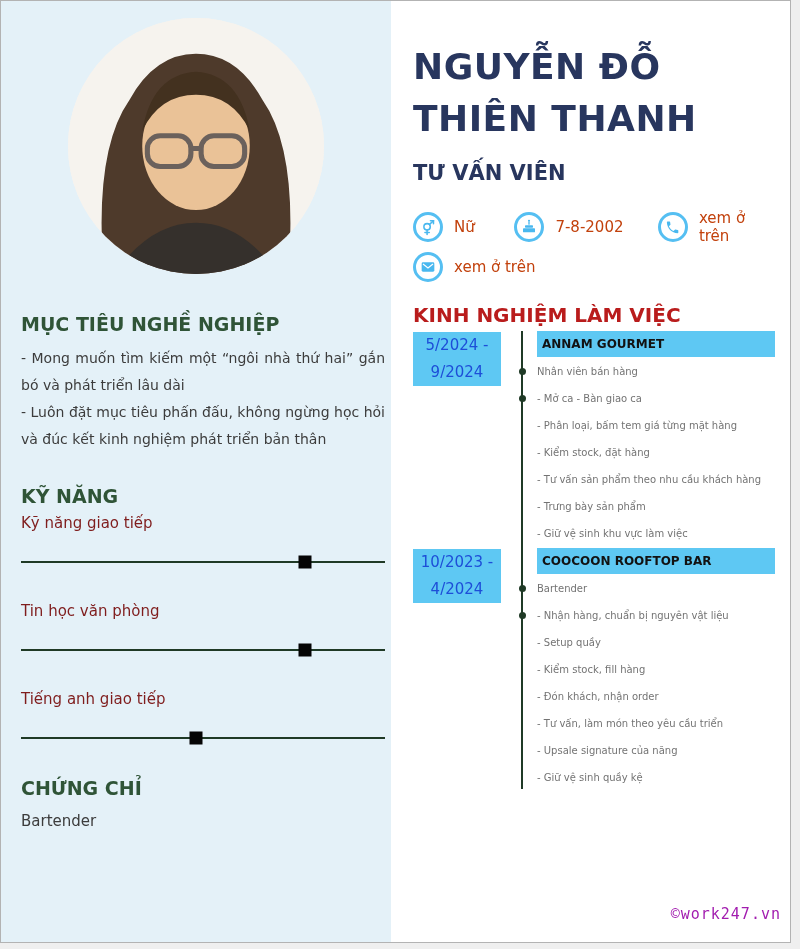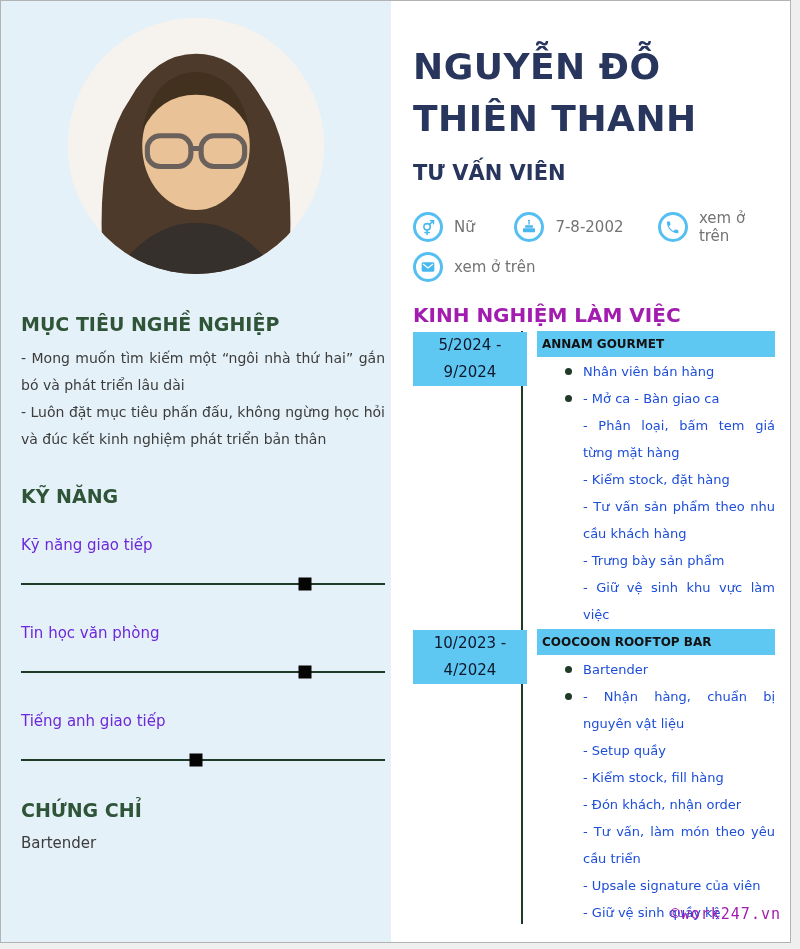--- a/index.html
+++ b/index.html
@@ -29,21 +29,21 @@
     color:#2f5437; font-size:19px; font-weight:bold;
     line-height:24px; margin:0;
   }
   .objective-heading { margin-top:38px; }
   .objective-text { margin-top:9px; }
   .objective-text p {
     margin:0; font-size:14px; line-height:27px;
     color:#3c3c3c; text-align:justify;
   }
   .skills-heading { margin-top:31px; }
-  .skill-label { margin-top:26px; font-size:15px; color:#6d28d9; line-height:22px; }
+  .skill-label { margin-top:4px; font-size:15px; color:#7f1d1d; line-height:22px; }
   .skill-track {
     position:relative; height:2px; background:#1f3a26;
     margin-top:27px; margin-bottom:37px;
   }
   .skill-handle {
     position:absolute; top:50%; width:13px; height:13px;
     background:#050505; transform:translate(-50%,-50%);
   }
   .certs-heading { margin-top:9px; }
   .cert-item { margin-top:12px; font-size:15px; color:#3c3c3c; }
@@ -53,56 +53,56 @@
   .name {
     margin:0; font-size:36px; font-weight:700;
     color:#28365e; line-height:52px; letter-spacing:0.5px;
   }
   .job-title { margin:16px 0 0; font-size:21px; font-weight:700; color:#28365e; }
 
   .contacts { margin-top:24px; }
   .contact-row { display:flex; margin-bottom:7px; align-items:center; }
   .contact-item {
     display:flex; align-items:center; gap:11px;
-    font-size:15px; color:#737373;
+    font-size:15px; color:#c2410c;
   }
   .contact-item.w1 { width:106px; }
   .contact-item.w2 { width:150px; }
   .icon-circle {
     width:30px; height:30px; flex:none;
     border:3px solid #55bff2; border-radius:50%;
     background:#ffffff;
     display:flex; align-items:center; justify-content:center;
   }
   .icon-circle svg { display:block; }
 
   .exp-heading {
-    margin:21px 0 0; font-size:20px; font-weight:700; color:#a21caf; line-height:24px;
+    margin:21px 0 0; font-size:20px; font-weight:700; color:#b91c1c; line-height:24px;
   }
   .timeline { position:relative; margin-top:4px; }
   .timeline::before {
     content:""; position:absolute; left:108px; top:0; bottom:2px;
     width:2px; background:#1f3a26;
   }
   .entry { position:relative; }
   .date-badge {
-    position:absolute; left:0; top:1px; width:114px;
+    position:absolute; left:0; top:1px; width:88px;
     background:#5ec8f3; text-align:center;
-    font-size:15px; color:#0f172a; line-height:27px;
+    font-size:15px; color:#1d4ed8; line-height:27px;
   }
   .entry-body { margin-left:124px; }
   .company-row {
     position:relative; background:#5ec8f3;
     height:26px; line-height:26px; padding-left:5px; margin:1px 0;
     font-size:12px; font-weight:700; color:#121212;
     white-space:nowrap; overflow:hidden;
   }
   .item {
-    position:relative; font-size:13px; line-height:27px;
-    color:#1d4ed8; text-align:justify;margin-left:46px;
+    position:relative; font-size:10px; line-height:27px;
+    color:#737373; text-align:justify;
   }
   .item.with-dot::before {
     content:""; position:absolute; left:-18px; top:10px;
     width:7px; height:7px; border-radius:50%; background:#1f3a26;
   }
   .watermark {
     position:absolute; right:9px; bottom:19px;
     font-family:"DejaVu Sans Mono","Liberation Mono",monospace;
     font-size:15px; color:#a21caf; letter-spacing:1px;
   }
@@ -248,21 +248,21 @@
           <div class="company-row">
             
             <span>COOCOON ROOFTOP BAR</span>
           </div>
           <div class="item with-dot">Bartender</div>
           <div class="item with-dot">- Nhận hàng, chuẩn bị nguyên vật liệu</div>
           <div class="item">- Setup quầy</div>
           <div class="item">- Kiểm stock, fill hàng</div>
           <div class="item">- Đón khách, nhận order</div>
           <div class="item">- Tư vấn, làm món theo yêu cầu triển</div>
-          <div class="item">- Upsale signature của viên</div>
+          <div class="item">- Upsale signature của năng</div>
           <div class="item">- Giữ vệ sinh quầy kệ</div>
         </div>
       </div>
 
     </div>
   </main>
 
   <div class="watermark">©work247.vn</div>
 </div>
 

